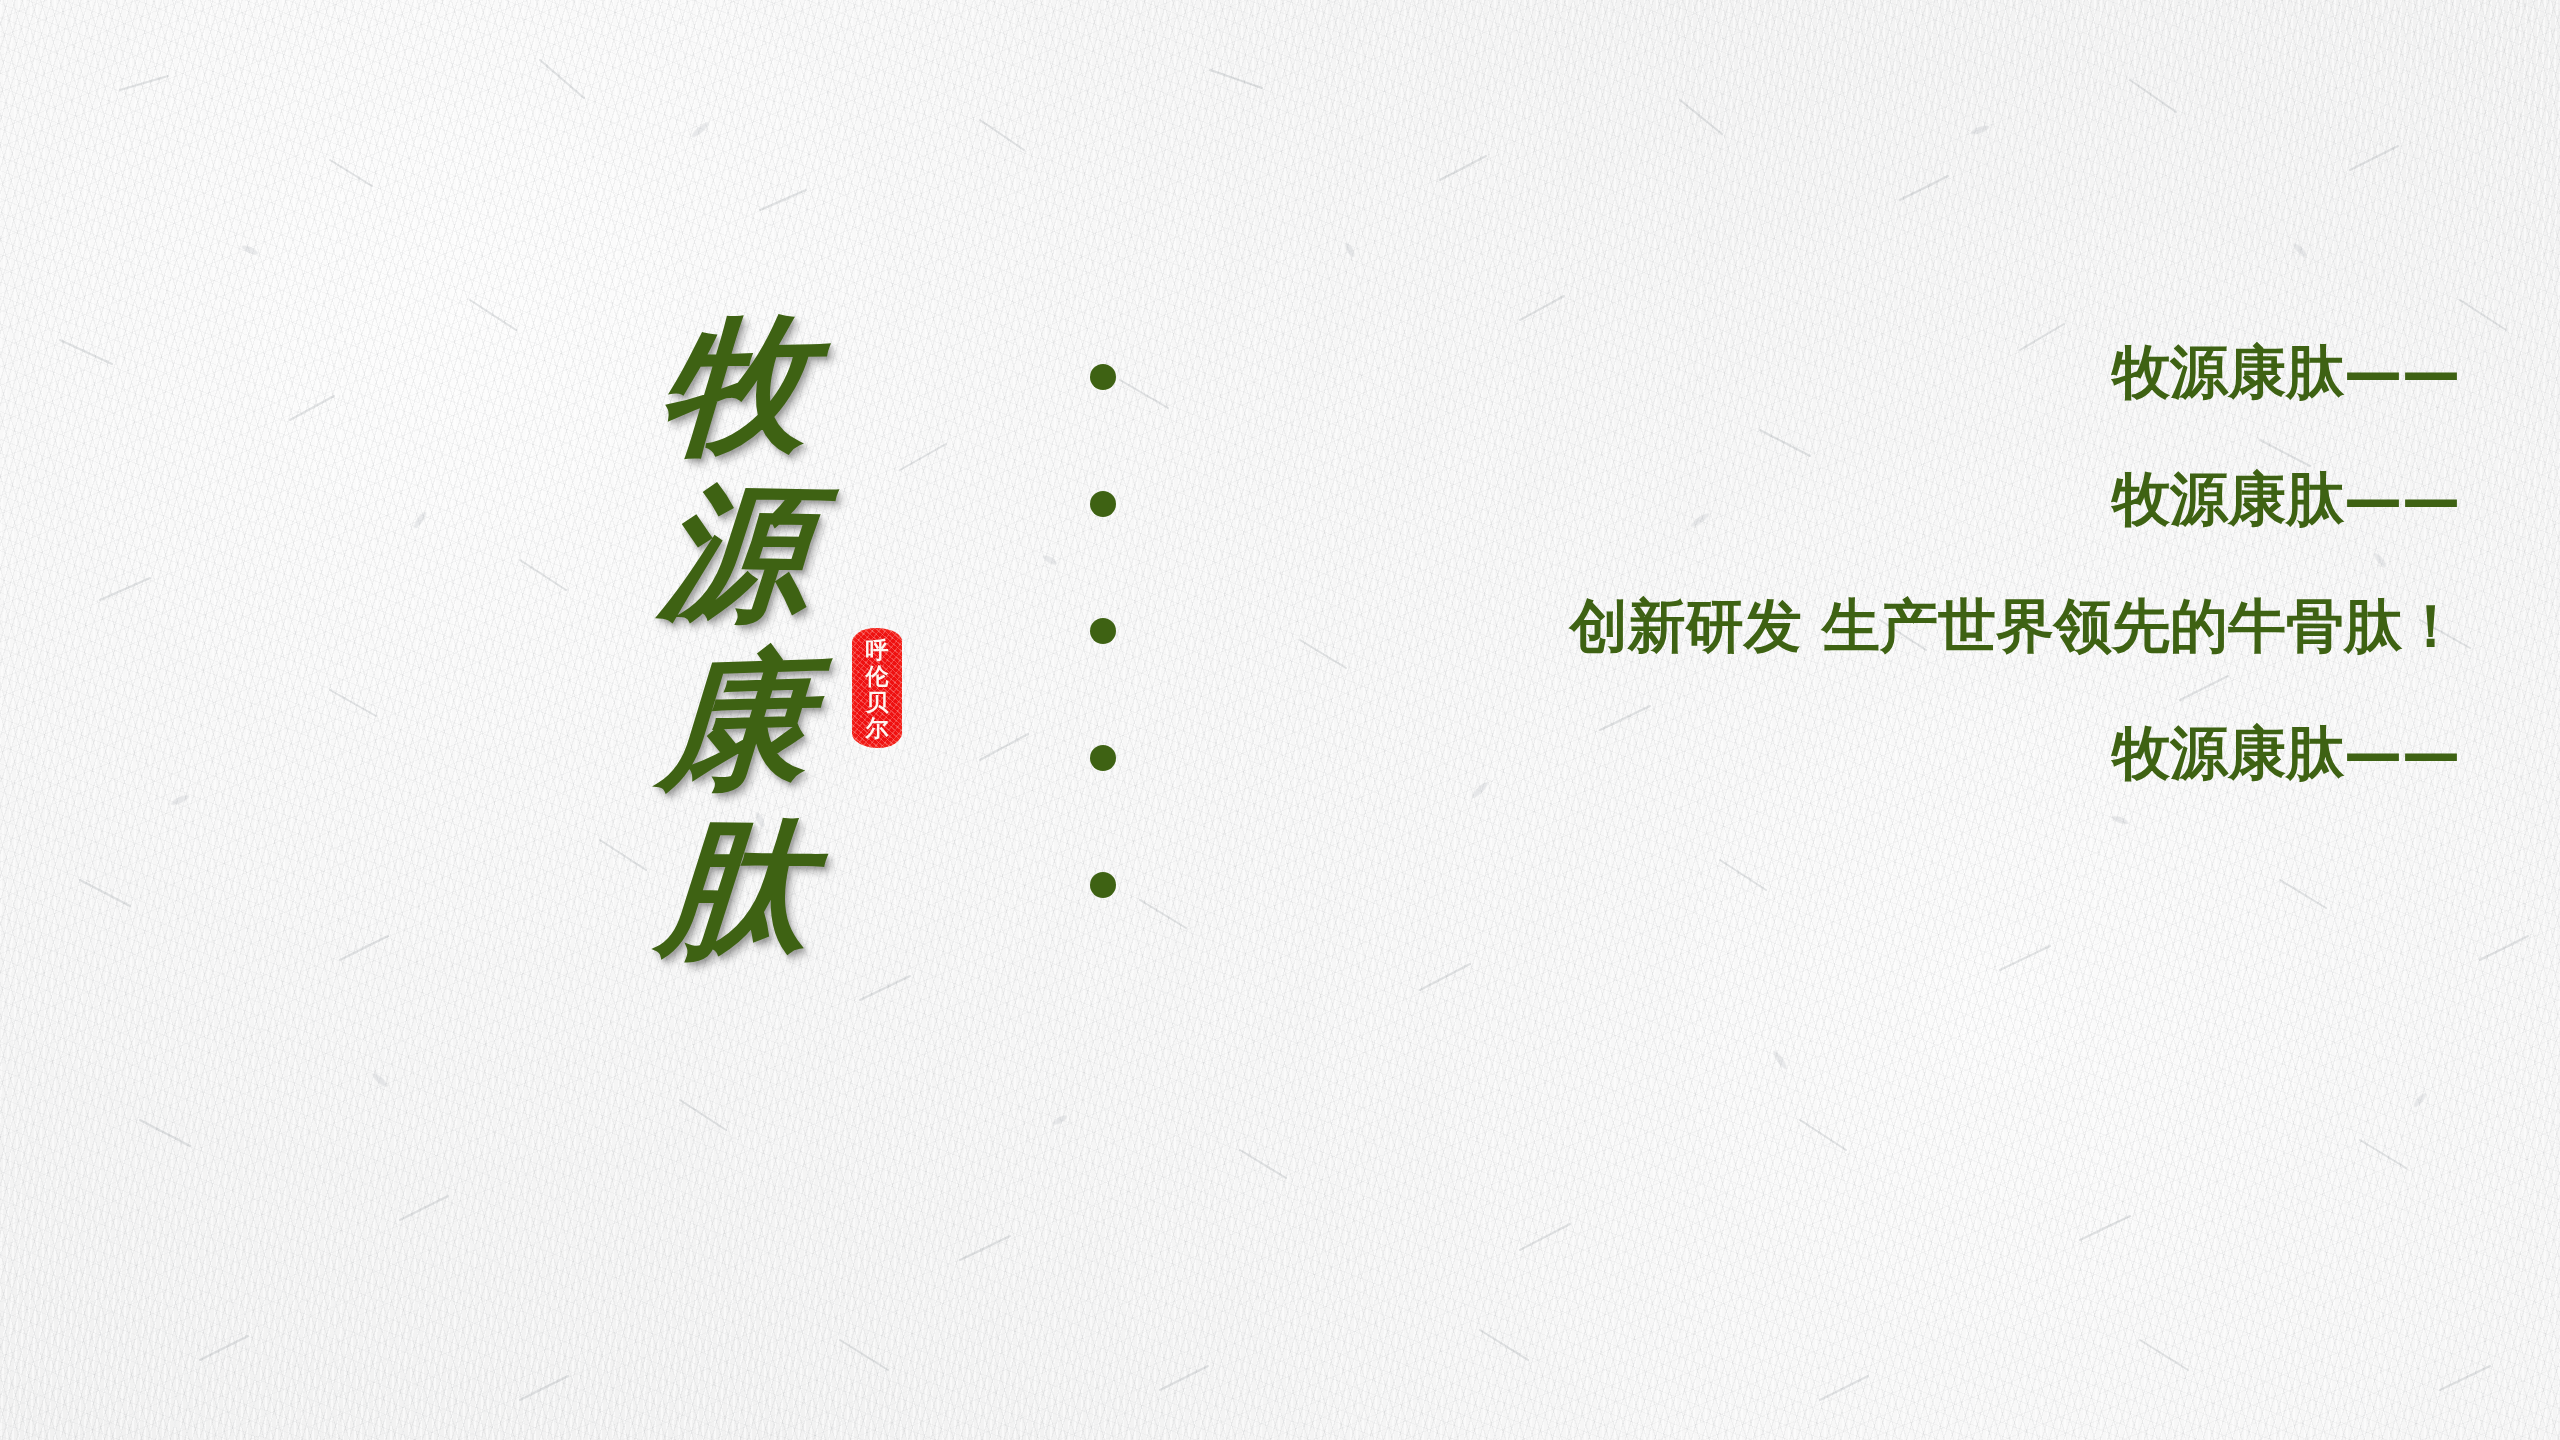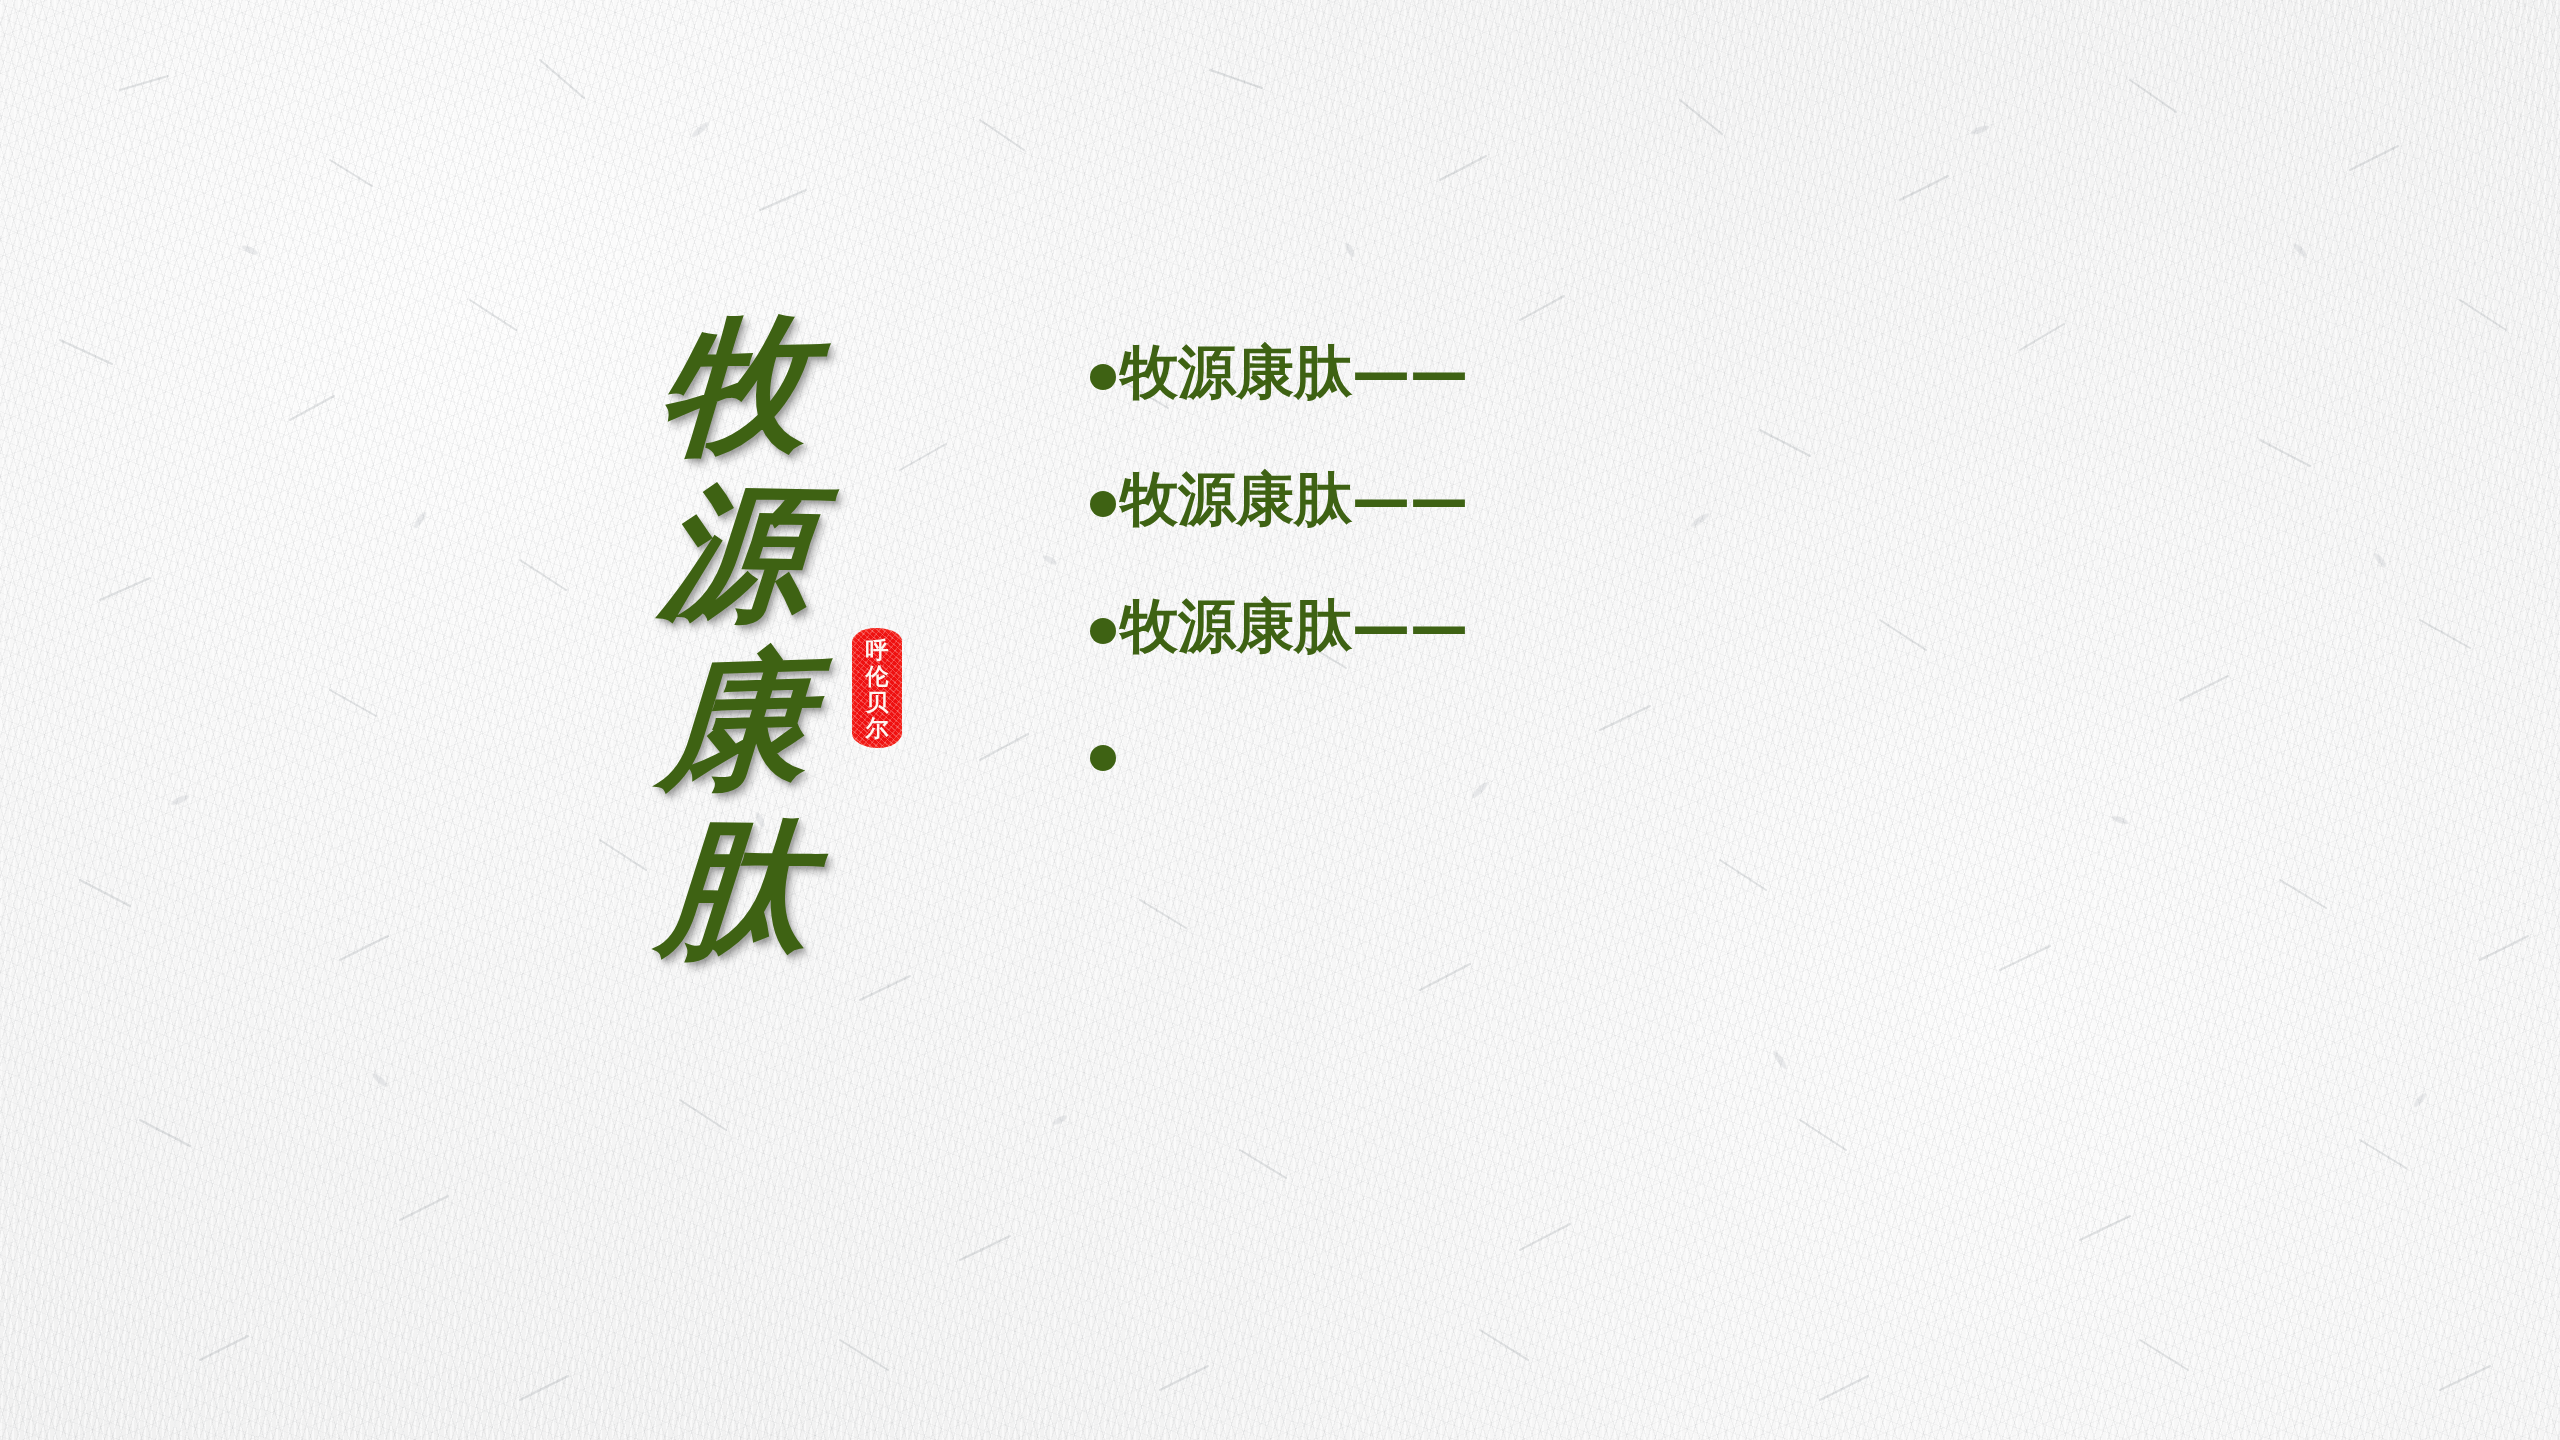--- a/index.html
+++ b/index.html
@@ -137,20 +137,21 @@
     left: 1090px;
     top: 334px;
     width: 1370px;
     z-index: 4;
   }
 
   .bullet-row {
     display: flex;
     align-items: flex-start;
     height: 127px;
+    justify-content: space-between;
   }
 
   .bullet-dot {
     flex: 0 0 auto;
     width: 26px;
     height: 26px;
     border-radius: 50%;
     background: #3e6213;
     margin-top: 30px;
     margin-right: 4px;
@@ -276,20 +277,24 @@
     <div class="bullet-row">
       <span class="bullet-dot"></span>
       <span class="bullet-text">牧源康肽——</span>
     </div>
     <div class="bullet-row">
       <span class="bullet-dot"></span>
       <span class="bullet-text">牧源康肽——</span>
     </div>
     <div class="bullet-row">
       <span class="bullet-dot"></span>
+      <span class="bullet-text">创新研发 生产世界领先的牛骨肽！</span>
+    </div>
+    <div class="bullet-row">
+      <span class="bullet-dot"></span>
       <span class="bullet-text">牧源康肽——</span>
     </div>
     <div class="bullet-row">
       <span class="bullet-dot"></span>
     </div>
   </div>
 
 </div>
 
 </body></html>

